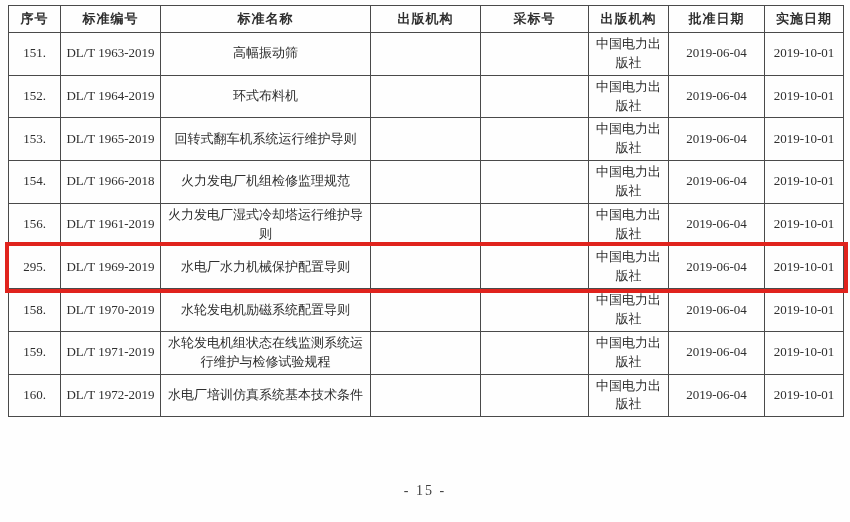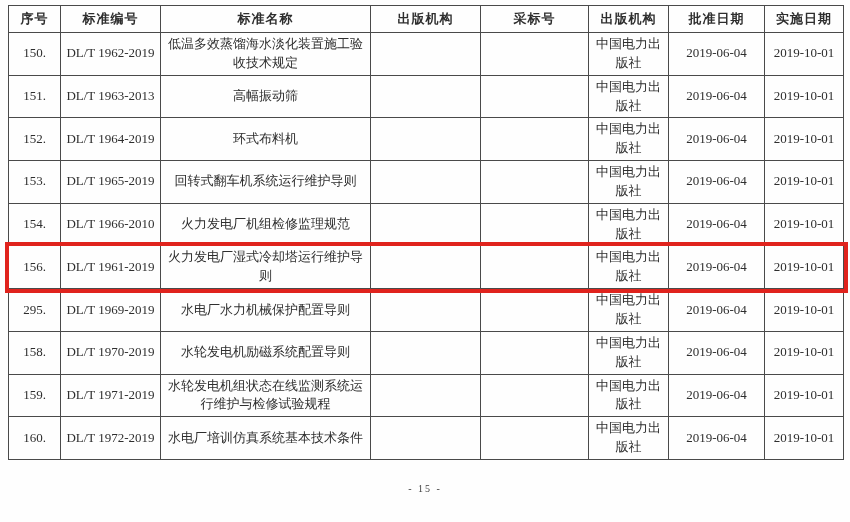--- a/index.html
+++ b/index.html
@@ -51,21 +51,21 @@
     border: 4px solid #e0231d;
     pointer-events: none;
     z-index: 5;
   }
   .footer {
     position: absolute;
     left: 0;
     width: 100%;
     top: 483px;
     text-align: center;
-    font-size: 10px;
+    font-size: 14px;
     color: #404040;
     letter-spacing: 2px;
   }
 </style>
 </head>
 <body>
 
 <div class="page">
 
   <table class="std">
@@ -86,32 +86,22 @@
           <th>标准名称</th>
           <th>出版机构</th>
           <th>采标号</th>
           <th>出版机构</th>
           <th>批准日期</th>
           <th>实施日期</th>
         </tr>
     </thead>
     <tbody>
         <tr>
-          <td class="col-no">150.</td>
-          <td class="col-code">DL/T 1962-2019</td>
-          <td class="col-name">低温多效蒸馏海水淡化装置施工验收技术规定</td>
-          <td class="col-replaced"></td>
-          <td class="col-adopted"></td>
-          <td class="col-publisher">中国电力出版社</td>
-          <td class="col-approved">2019-06-04</td>
-          <td class="col-implemented">2019-10-01</td>
-        </tr>
-        <tr>
           <td class="col-no">151.</td>
-          <td class="col-code">DL/T 1963-2013</td>
+          <td class="col-code">DL/T 1963-2019</td>
           <td class="col-name">高幅振动筛</td>
           <td class="col-replaced"></td>
           <td class="col-adopted"></td>
           <td class="col-publisher">中国电力出版社</td>
           <td class="col-approved">2019-06-04</td>
           <td class="col-implemented">2019-10-01</td>
         </tr>
         <tr>
           <td class="col-no">152.</td>
           <td class="col-code">DL/T 1964-2019</td>
@@ -127,21 +117,21 @@
           <td class="col-code">DL/T 1965-2019</td>
           <td class="col-name">回转式翻车机系统运行维护导则</td>
           <td class="col-replaced"></td>
           <td class="col-adopted"></td>
           <td class="col-publisher">中国电力出版社</td>
           <td class="col-approved">2019-06-04</td>
           <td class="col-implemented">2019-10-01</td>
         </tr>
         <tr>
           <td class="col-no">154.</td>
-          <td class="col-code">DL/T 1966-2010</td>
+          <td class="col-code">DL/T 1966-2018</td>
           <td class="col-name">火力发电厂机组检修监理规范</td>
           <td class="col-replaced"></td>
           <td class="col-adopted"></td>
           <td class="col-publisher">中国电力出版社</td>
           <td class="col-approved">2019-06-04</td>
           <td class="col-implemented">2019-10-01</td>
         </tr>
         <tr>
           <td class="col-no">156.</td>
           <td class="col-code">DL/T 1961-2019</td>

